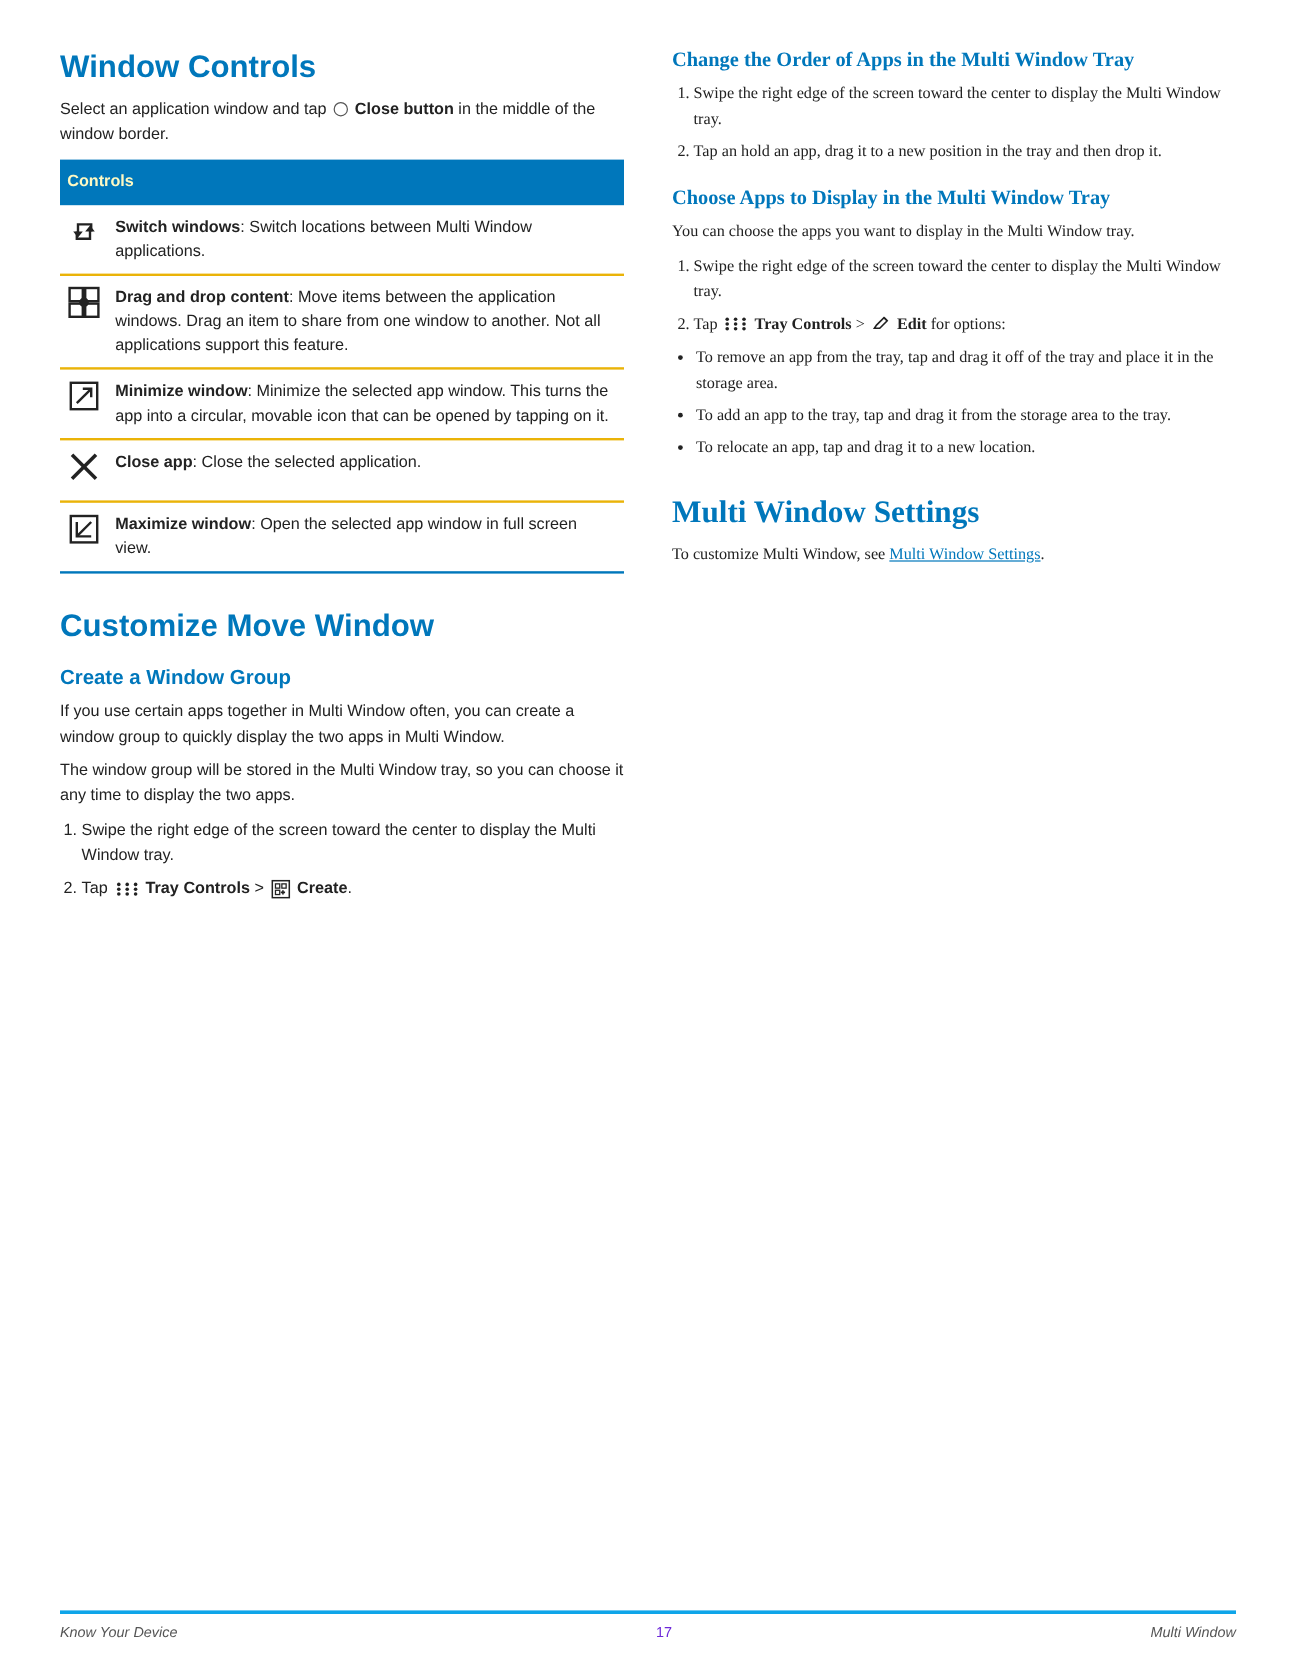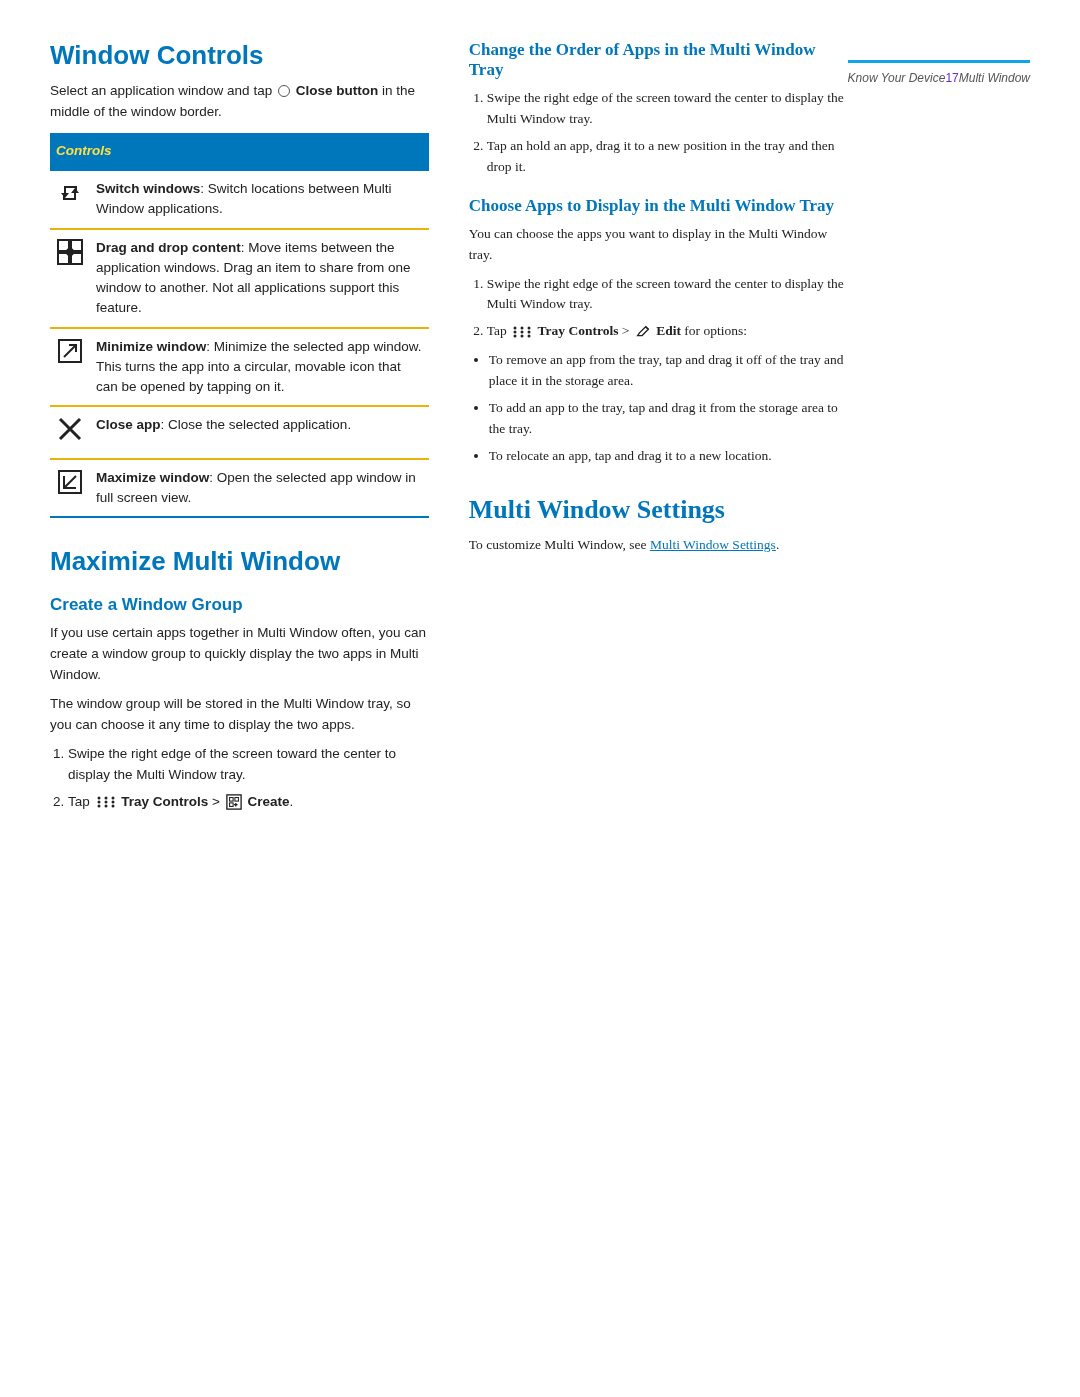--- a/index.html
+++ b/index.html
@@ -9,21 +9,21 @@
       color: #222;
       background: #fff;
       width: 1080px;
       min-height: 1397px;
       padding: 0;
     }
     .page {
       width: 1080px;
       min-height: 1397px;
       display: flex;
-      flex-direction: row;
+      flex-direction: column;
       padding: 40px 50px 30px 50px;
     }
     .two-col {
       display: flex;
       flex: 1;
       gap: 40px;
     }
     .col-left {
       flex: 1;
       max-width: 490px;
@@ -53,25 +53,24 @@
       font-size: 13.5px;
     }
     .controls-table {
       width: 100%;
       border-collapse: collapse;
       margin-top: 10px;
       margin-bottom: 18px;
     }
     .controls-header {
       background: #0077bb;
-      color: #fde047;
+      color: #fef9c3;
       font-weight: bold;
       padding: 6px 10px;
       font-size: 14px;
-      font-style: italic;
     }
     .controls-table td {
       border-bottom: 2px solid #eab308;
       padding: 8px 6px;
       vertical-align: top;
       font-size: 13.5px;
       line-height: 1.5;
     }
     .controls-table tr:last-child td {
       border-bottom: 2px solid #0077bb;
@@ -232,21 +231,21 @@
               </span>
             </td>
             <td>
               <span class="bold">Maximize window</span>: Open the selected app window in full screen view.
             </td>
           </tr>
         </tbody>
       </table>
 
       <div class="section-gap">
-        <h1 class="section-title">Maximize Multi Window</h1>
+        <h1 class="section-title">Customize Move Window</h1>
 
         <h2 class="sub-section-title">Create a Window Group</h2>
         <p>If you use certain apps together in Multi Window often, you can create a window group to quickly display the two apps in Multi Window.</p>
         <p>The window group will be stored in the Multi Window tray, so you can choose it any time to display the two apps.</p>
         <ol>
           <li>Swipe the right edge of the screen toward the center to display the Multi Window tray.</li>
           <li>
             Tap
             <span>
               <svg class="inline-icon" viewBox="0 0 20 14" width="20" height="14" style="vertical-align:middle;">

